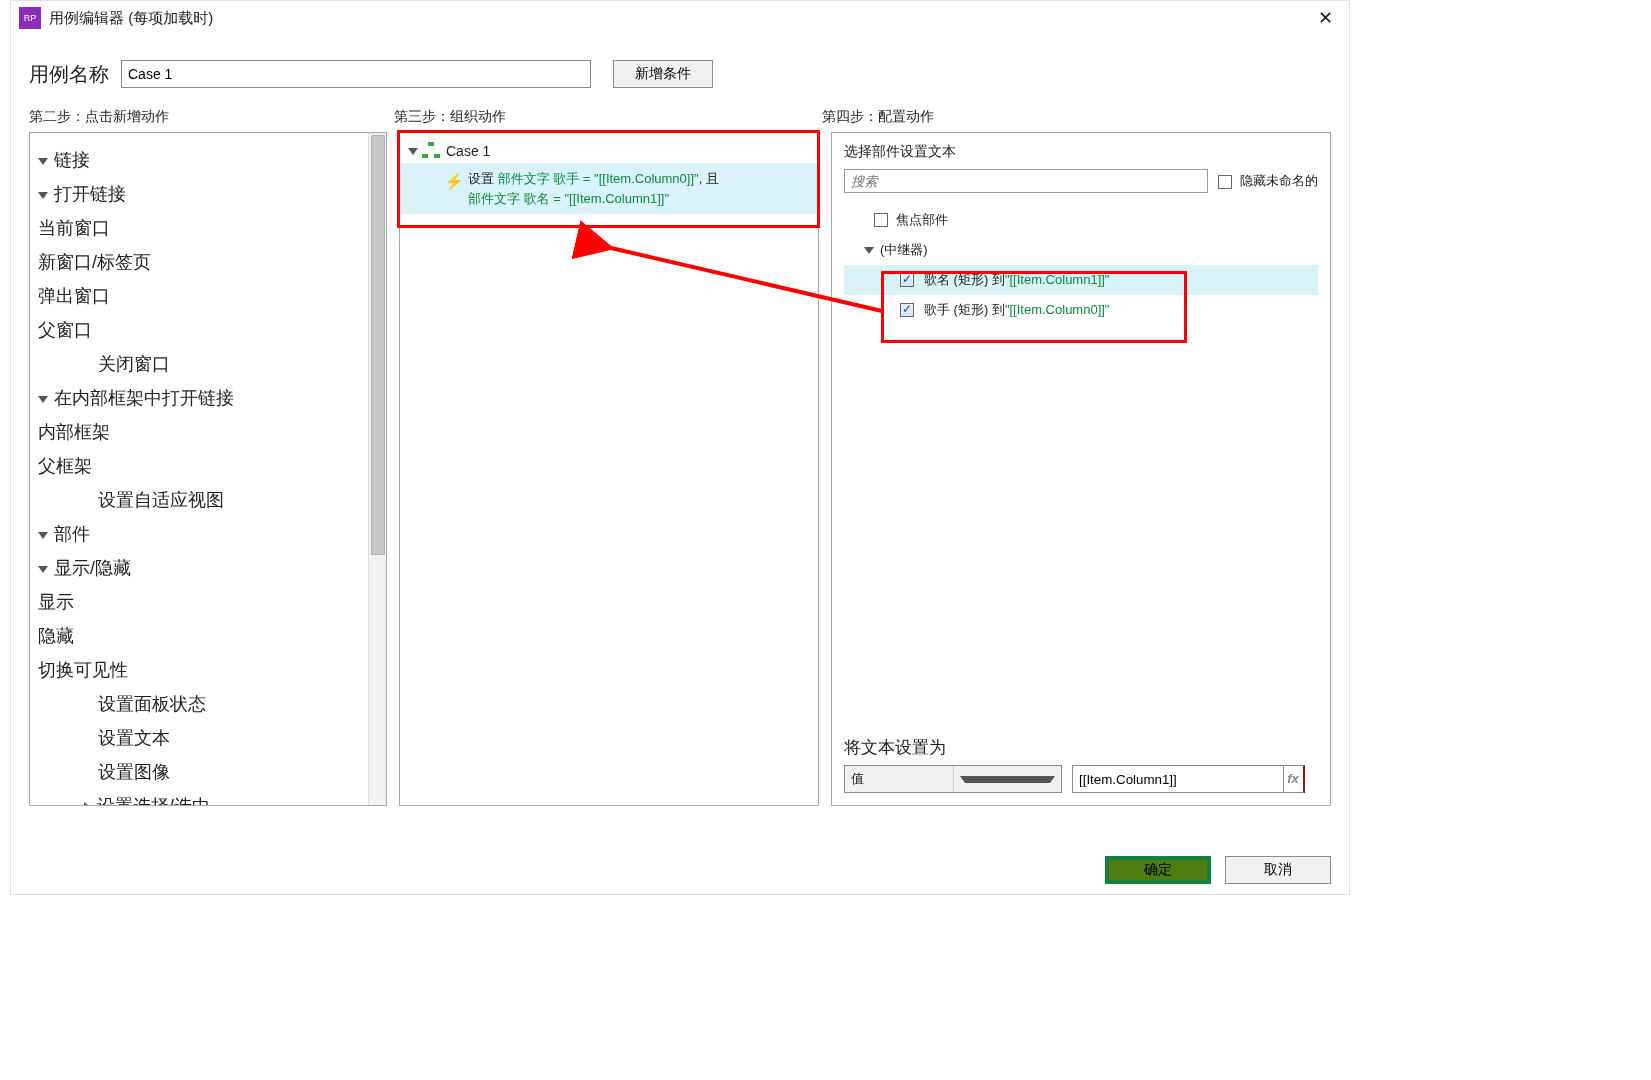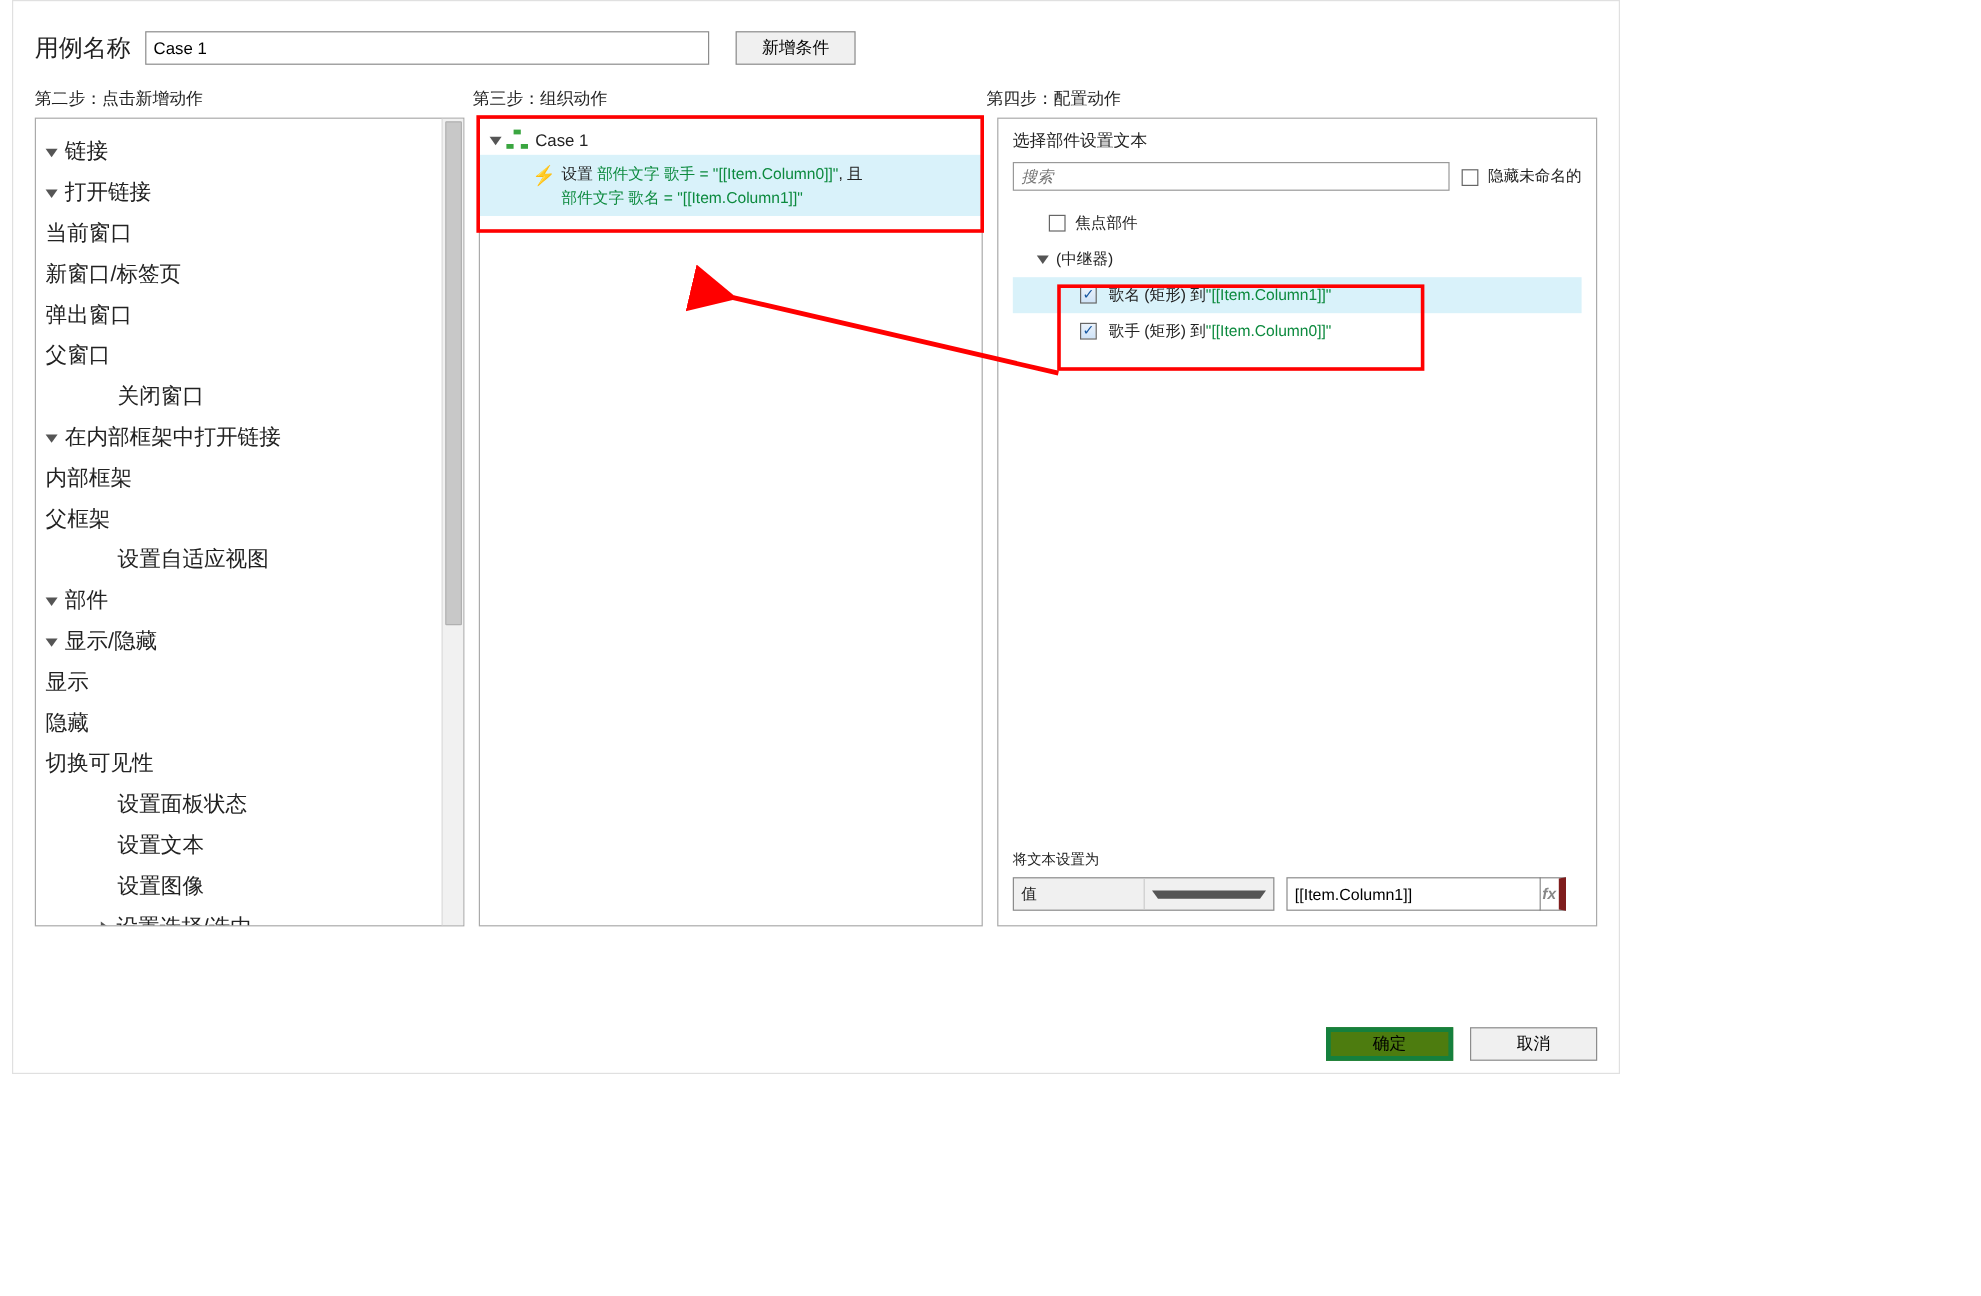--- a/index.html
+++ b/index.html
@@ -232,21 +232,21 @@
     .wnode.selected { background: #d9f2fa; }
     .wnode .green { color: #0c8a3e; }
     .redbox-right {
       left: 49px; top: 70px;
       width: 306px; height: 72px;
     }
     .right-bottom {
       border-top: none;
       padding: 8px 12px 12px 12px;
     }
-    .right-bottom .lbl { font-size: 12px; margin-bottom: 6px; margin-top: 20px; }
+    .right-bottom .lbl { font-size: 17px; margin-bottom: 6px; margin-top: 20px; }
     .sel-value {
       display: inline-flex;
       align-items: center;
       width: 218px; height: 28px;
       border: 1px solid #8c8c8c;
       background: #f0f0f0;
     }
     .sel-value span { flex: 1; padding-left: 6px; }
     .sel-value .dd {
       width: 22px; height: 100%;
@@ -261,21 +261,21 @@
       padding: 2px 6px;
     }
     .fx-btn {
       display: inline-block;
       width: 22px; height: 28px;
       vertical-align: top;
       text-align: center;
       line-height: 26px;
       font-style: italic;
       color: #888;
-      border-right: 6px solid #7f1d1d;
+      border-right: 2px solid #7f1d1d;
       border-top: 1px solid #8c8c8c;
       border-bottom: 1px solid #8c8c8c;
       font-weight: bold;
       margin-left: -1px;
     }
 
     .dialog-footer {
       position: absolute;
       right: 18px; bottom: 10px;
       display: flex; gap: 14px;
@@ -299,20 +299,25 @@
       width: 1340px; height: 895px;
       pointer-events: none;
       z-index: 20;
     }
   </style>
 </head>
 <body>
 
 <div class="dialog">
 
+  <div class="titlebar">
+    <div class="app-icon">RP</div>
+    <div class="title">用例编辑器 (每项加载时)</div>
+    <div class="close-x">✕</div>
+  </div>
 
   <div class="toprow">
     <label>用例名称</label>
     <input class="case-name-input" value="Case 1" style="">
     <button class="add-cond-btn">新增条件</button>
   </div>
 
   <div class="step-headers">
     <div class="step-header-1">第二步：点击新增动作</div>
     <div class="step-header-2">第三步：组织动作</div>

